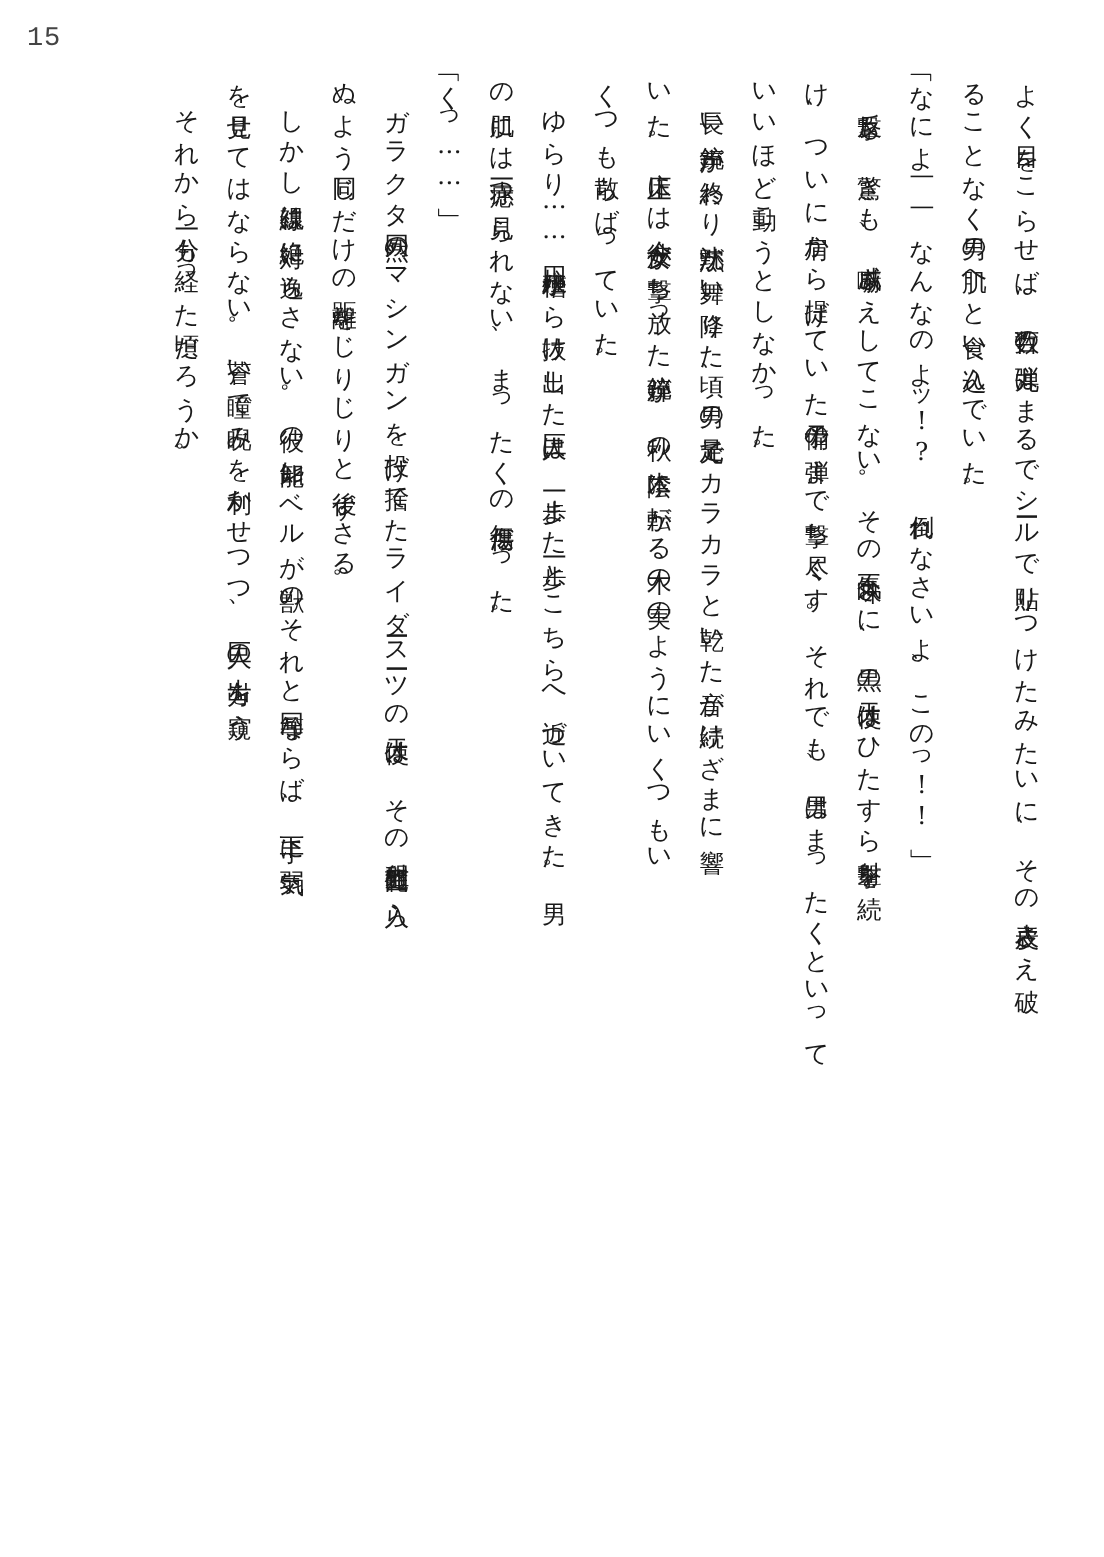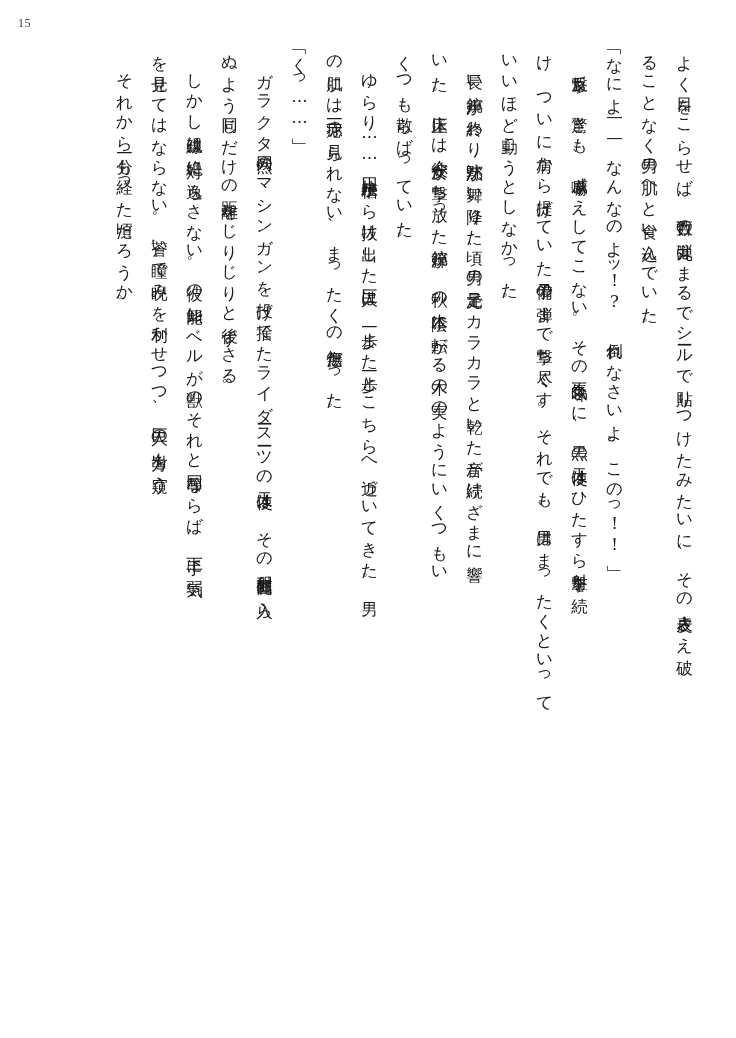--- a/index.html
+++ b/index.html
@@ -13,23 +13,23 @@
     height: 1038px;
     background: #ffffff;
     overflow: hidden;
     font-family: "DejaVu Serif", "Liberation Serif", serif;
     color: #1a1a1a;
   }
   .page-number {
     position: absolute;
     top: 16px;
     left: 18px;
-    font-size: 12px;
+    font-size: 18px;
     color: #444;
-    font-family: Liberation Serif, serif;
+    font-family: Liberation Mono, monospace;
     letter-spacing: 0.5px;
   }
   .text-body {
     position: absolute;
     top: 44px;
     right: 34px;
     left: 50px;
     bottom: 36px;
     display: flex;
     flex-direction: row-reverse;

